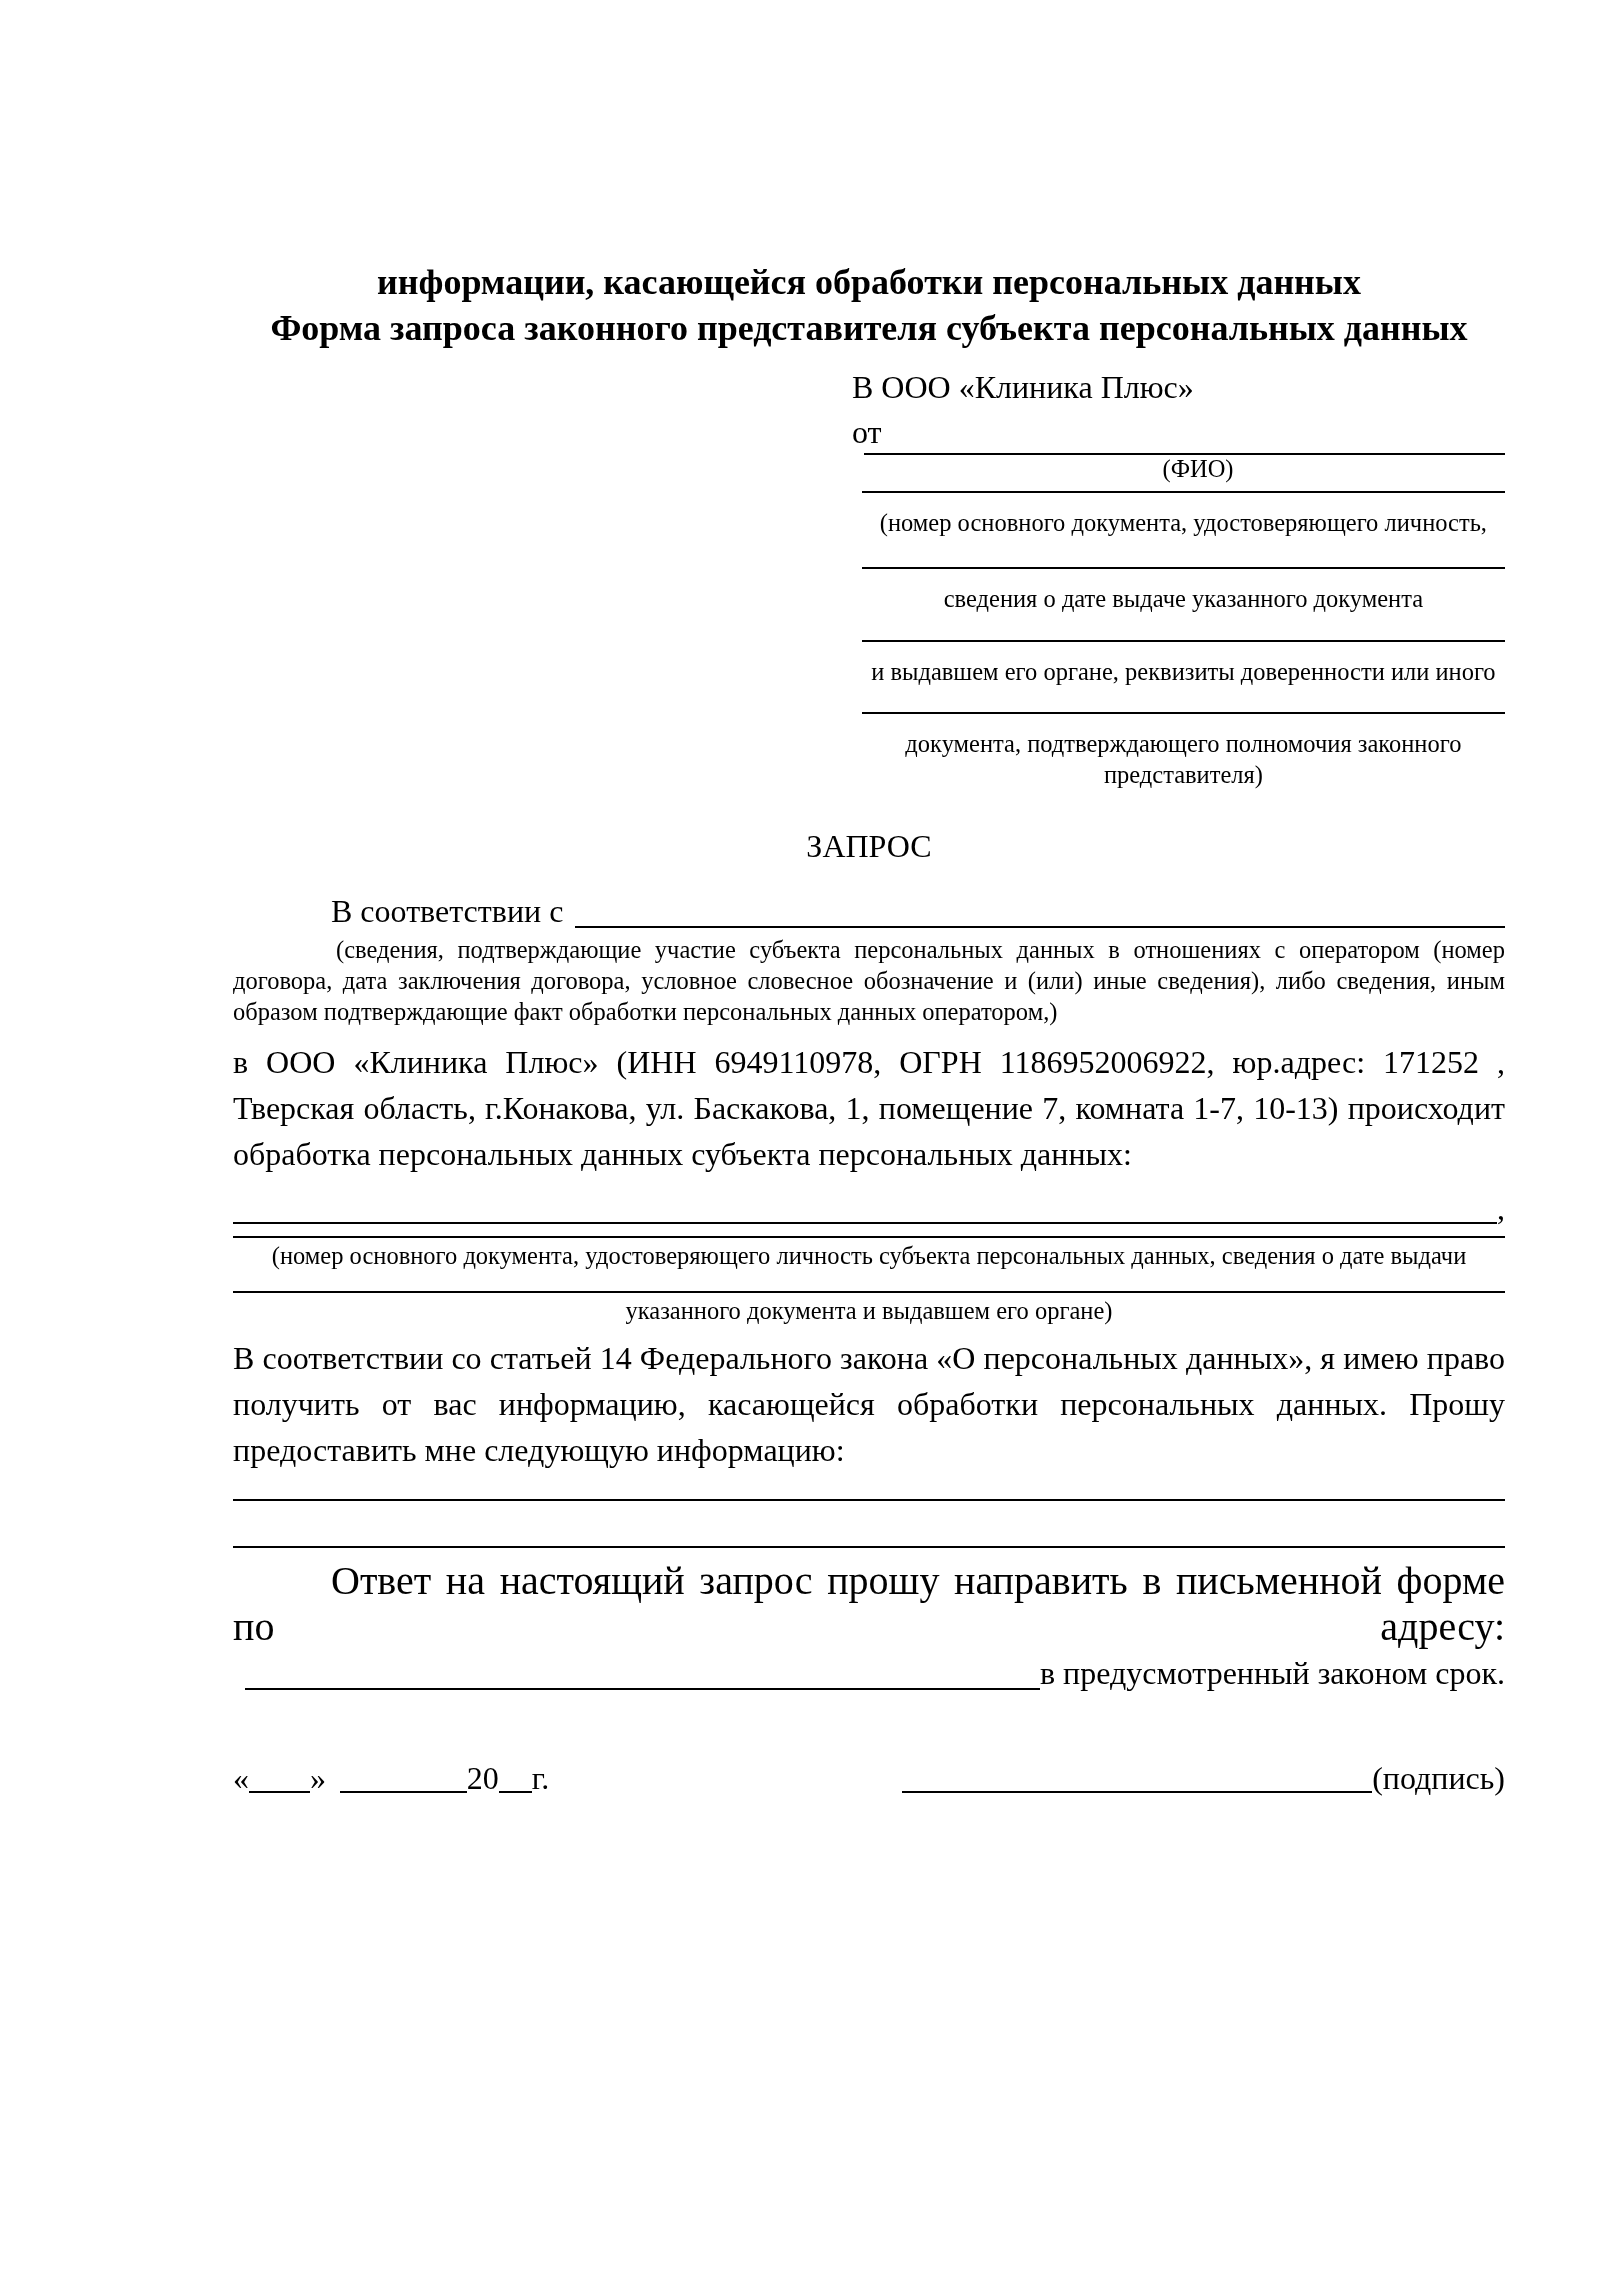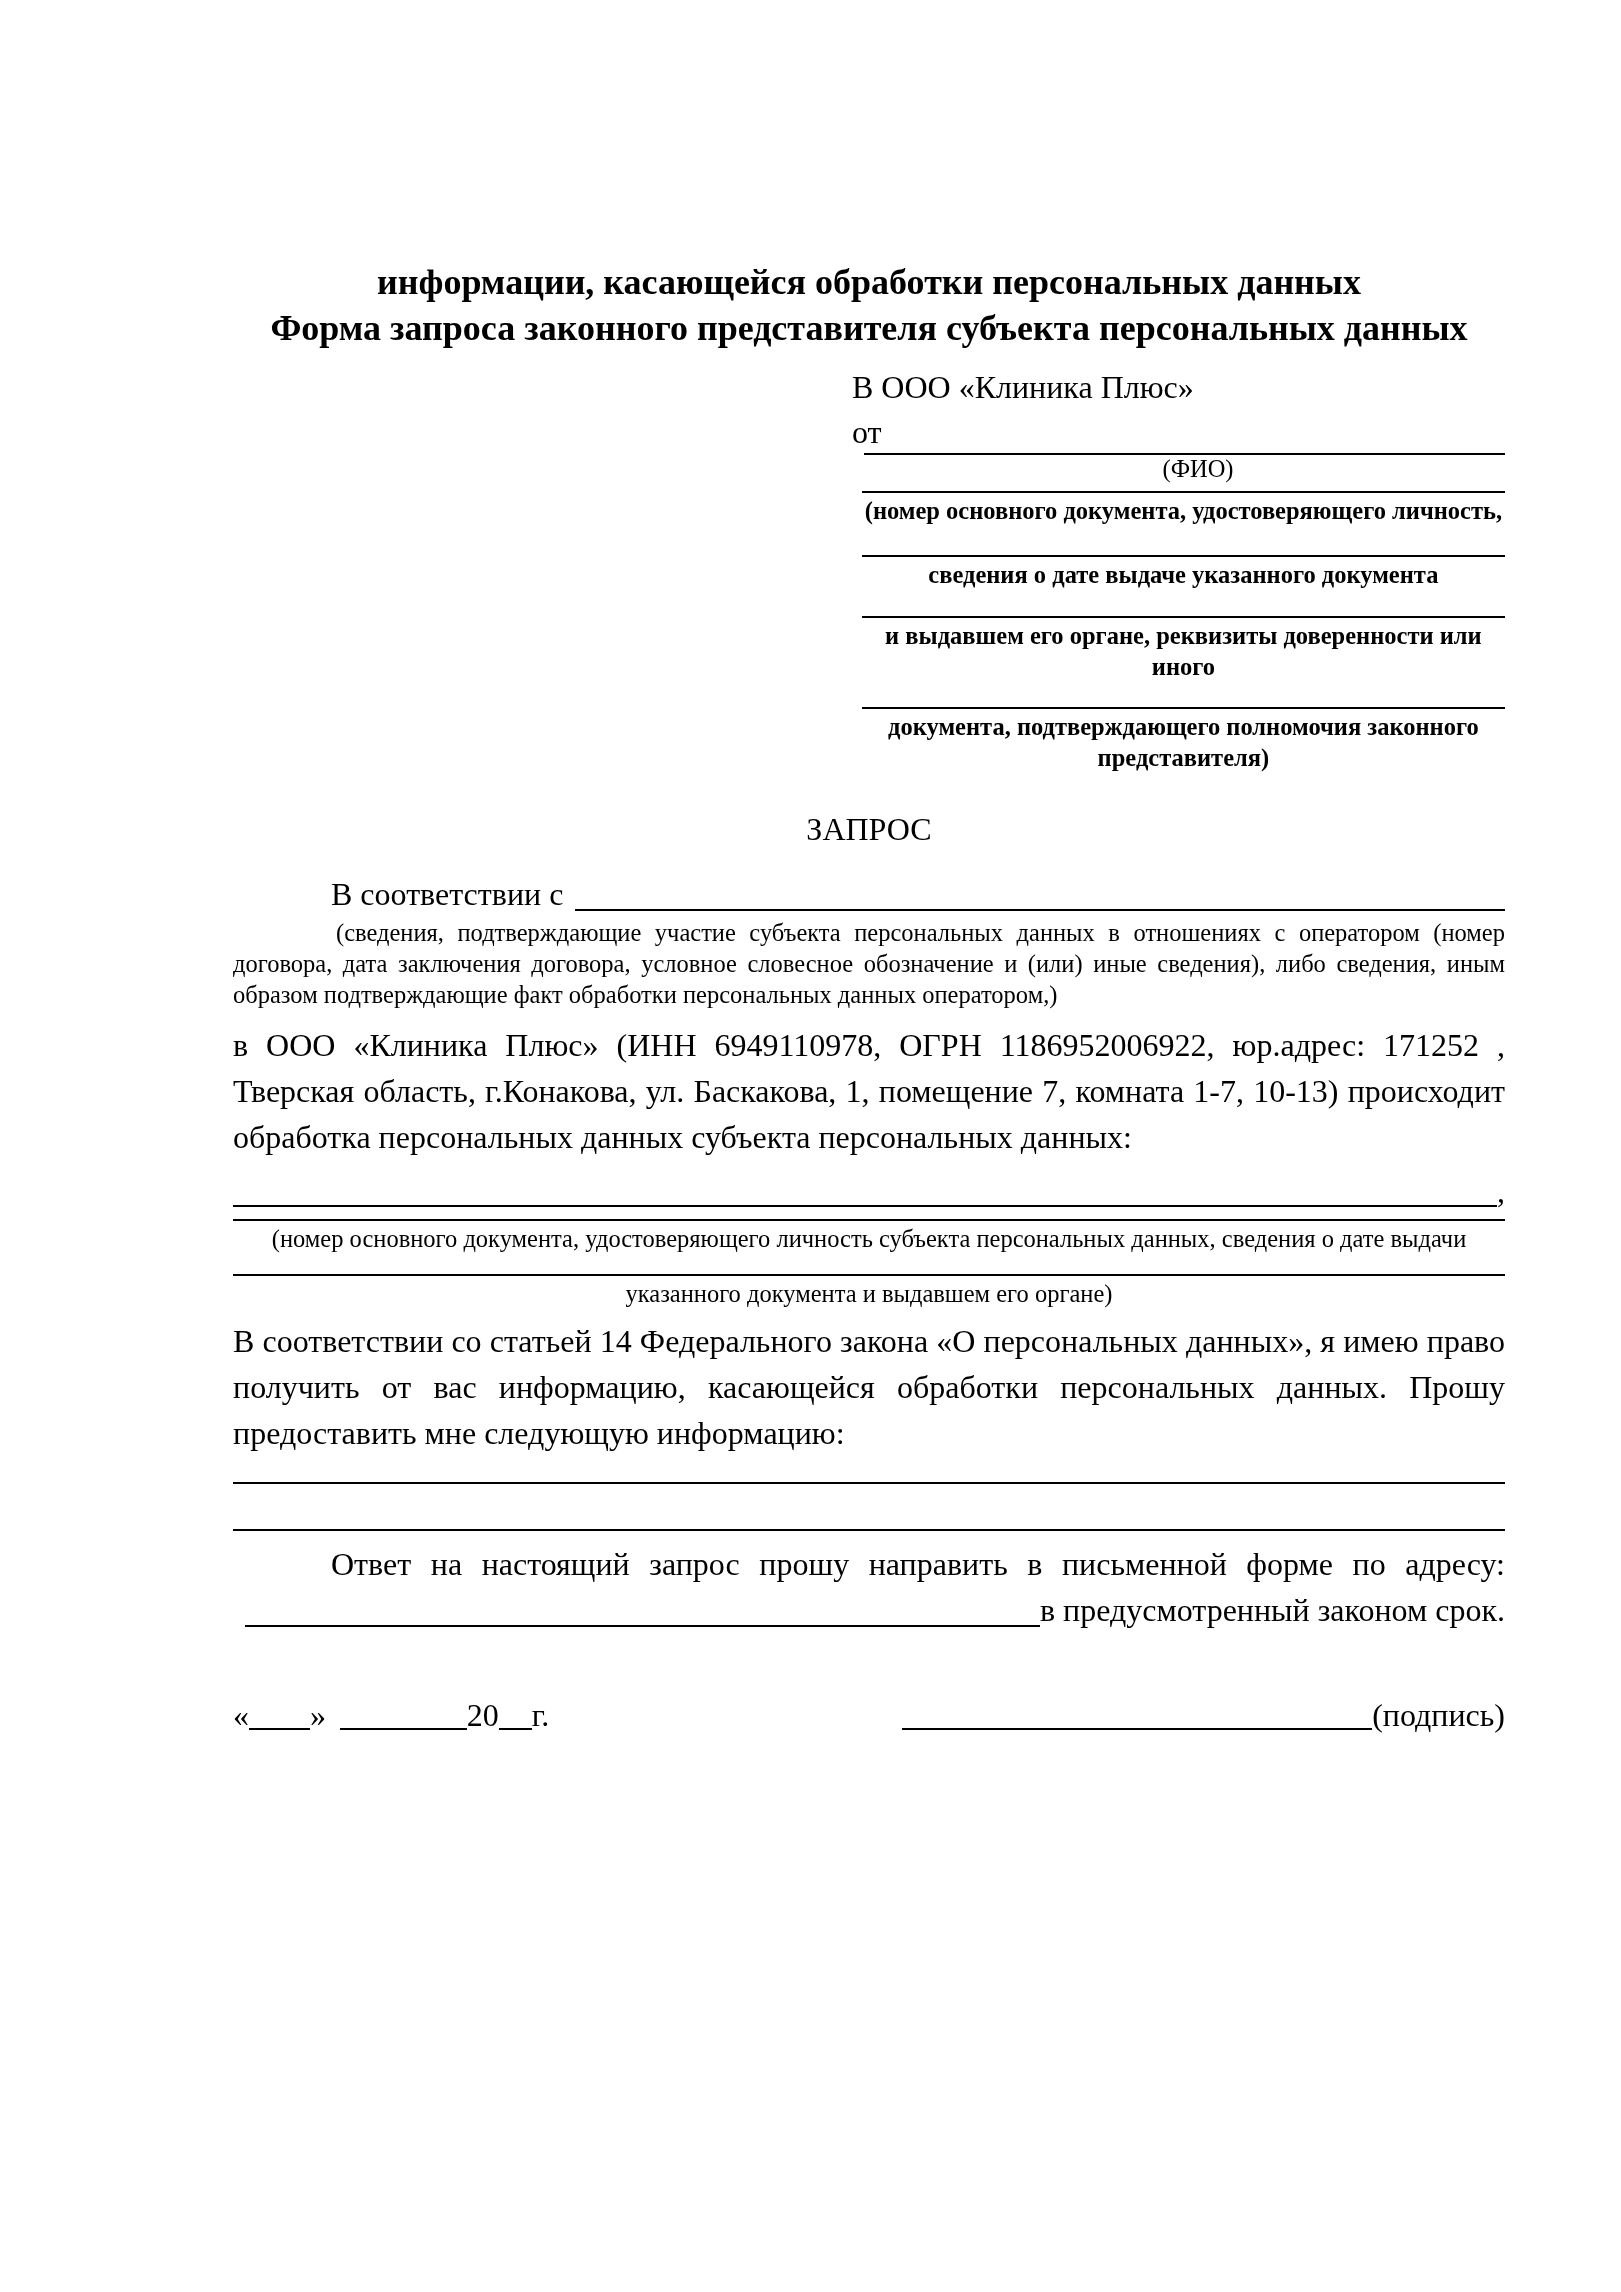--- a/index.html
+++ b/index.html
@@ -63,21 +63,21 @@
     line-height: 31px;
     text-align: center;
   }
   .addr-fields { margin-left: 9.8px; }
   .field { margin-top: 23.5px; }
   .field:first-child { margin-top: 7.8px; }
   .field-line {
     height: 0;
     border-bottom: 2.9px solid #000;
   }
-  .field .caption { margin-top: 2px; font-weight: bold; }
+  .field .caption { margin-top: 14px; }
   .f2 { margin-top: 29px; }
   .f3 { margin-top: 25.5px; }
 
   
   .zapros {
     margin-top: 35px;
     text-align: center;
     font-size: 32px;
     line-height: 43px;
   }
@@ -118,21 +118,21 @@
   .subj-line.l3 { margin-top: 19.6px; }
   .subj-cap { margin-top: 2px; }
 
   .law-par { margin-top: 9.8px; }
 
   .info-blank { margin-top: 25.5px; height: 0; border-bottom: 2.9px solid #000; }
   .info-blank.b2 { margin-top: 45px; }
 
   .answer-par {
     margin-top: 9.8px;
-    font-size: 32px;
+    font-size: 40px;
     line-height: 46px;
     text-align: justify;
     text-align-last: justify;
     text-indent: 98px;
   }
   .tail-row {
     display: flex;
     height: 46px;
     font-size: 32px;
     line-height: 46px;

